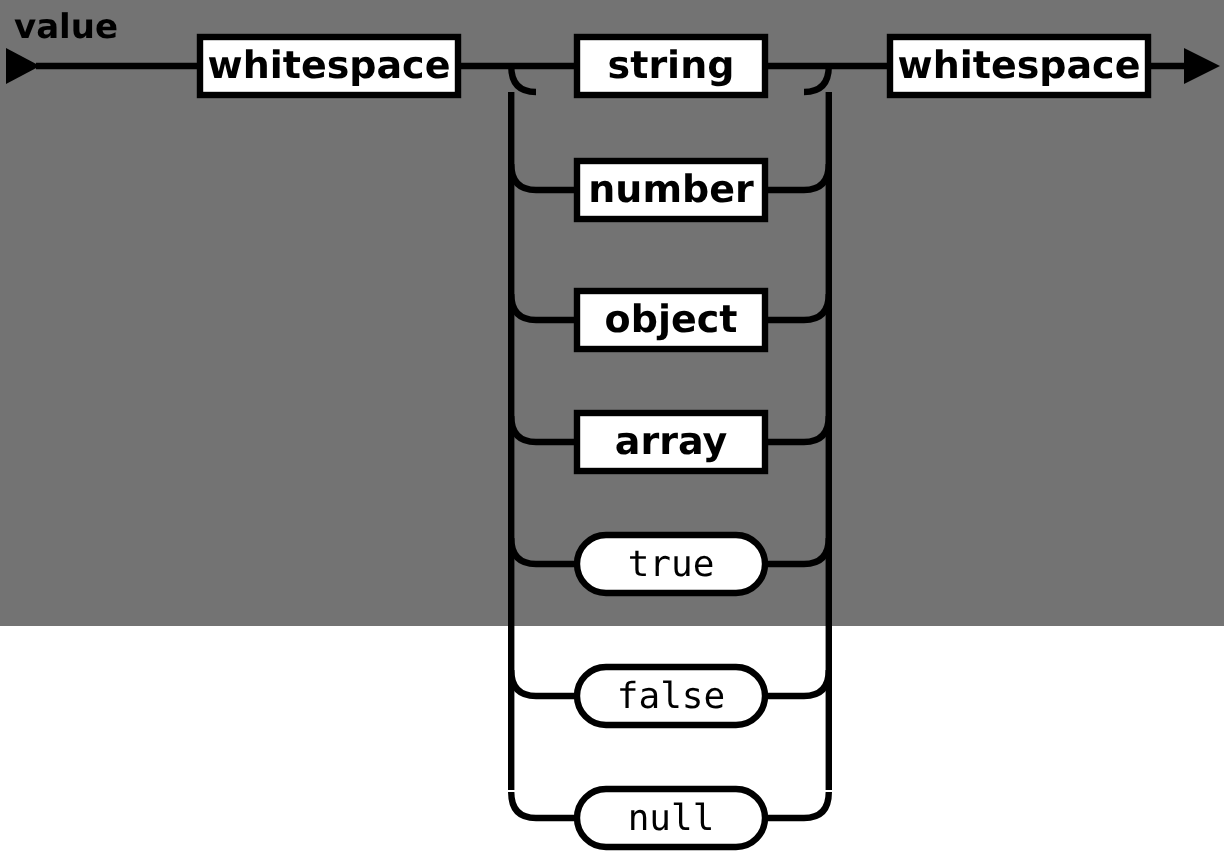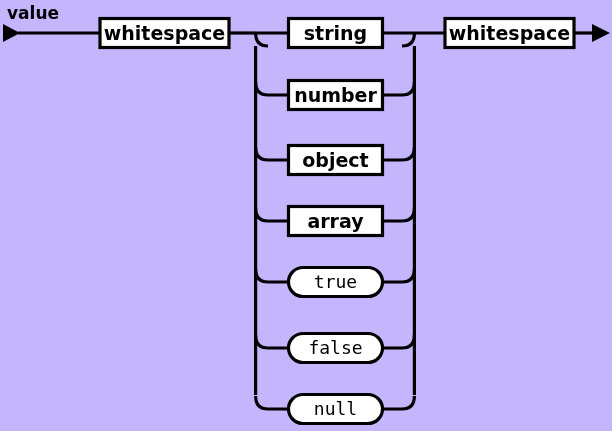--- a/index.html
+++ b/index.html
@@ -9,22 +9,22 @@
   }
   body {
     width: 612px;
     height: 431px;
     overflow: hidden;
     font-family: "DejaVu Sans", sans-serif;
   }
   #diagram-root {
     position: relative;
     width: 612px;
-    height: 431px;
-    background: #c4b5fd;
+    height: 313px;
+    background: #737373;
   }
   svg#railroad {
     display: block;
     width: 612px;
     height: 431px;
   }
   .rail {
     fill: none;
     stroke: #000000;
     stroke-width: 3.2;

